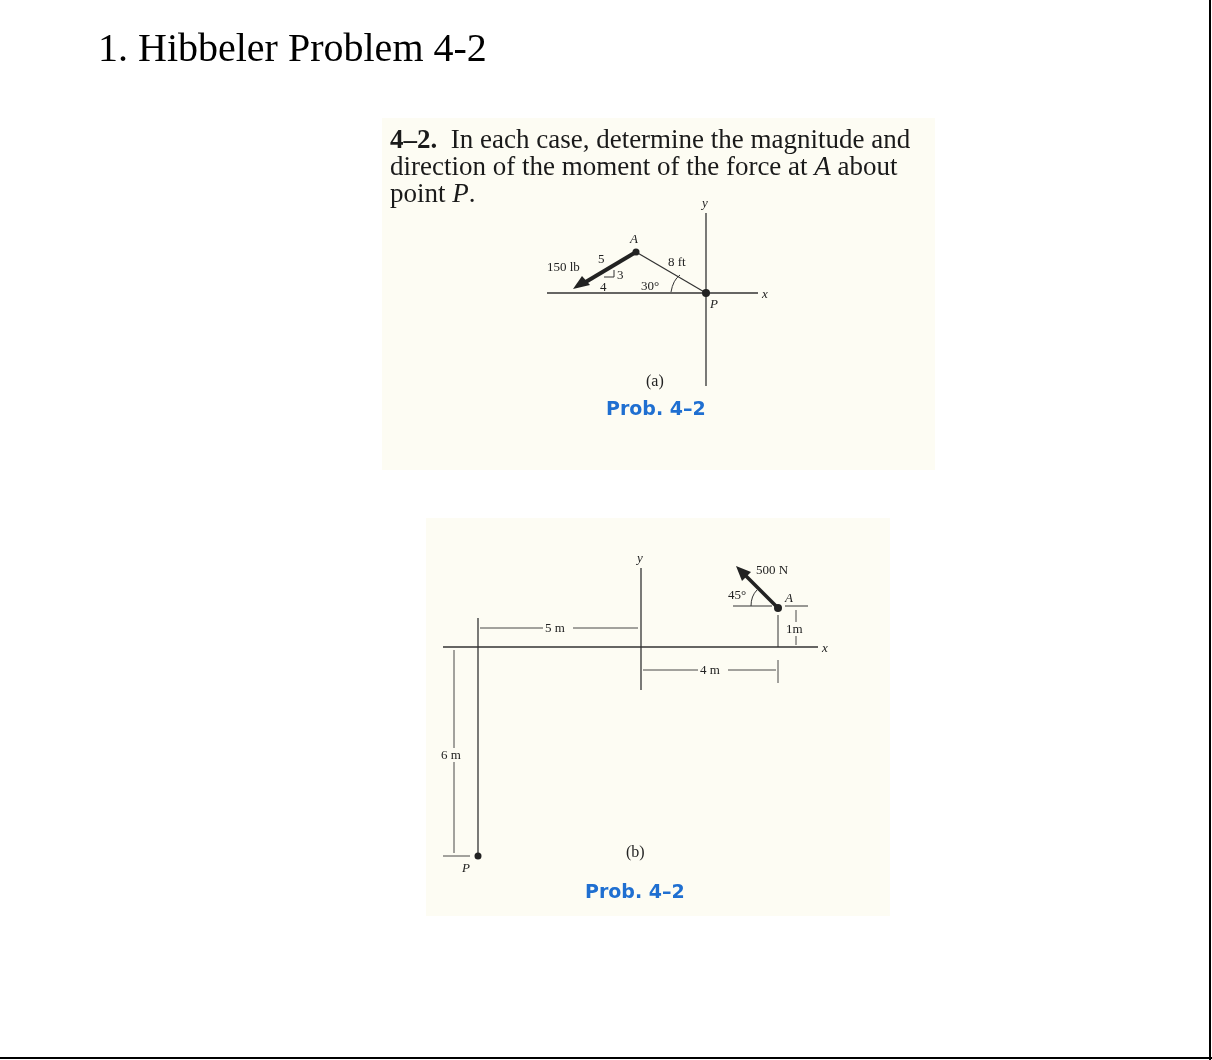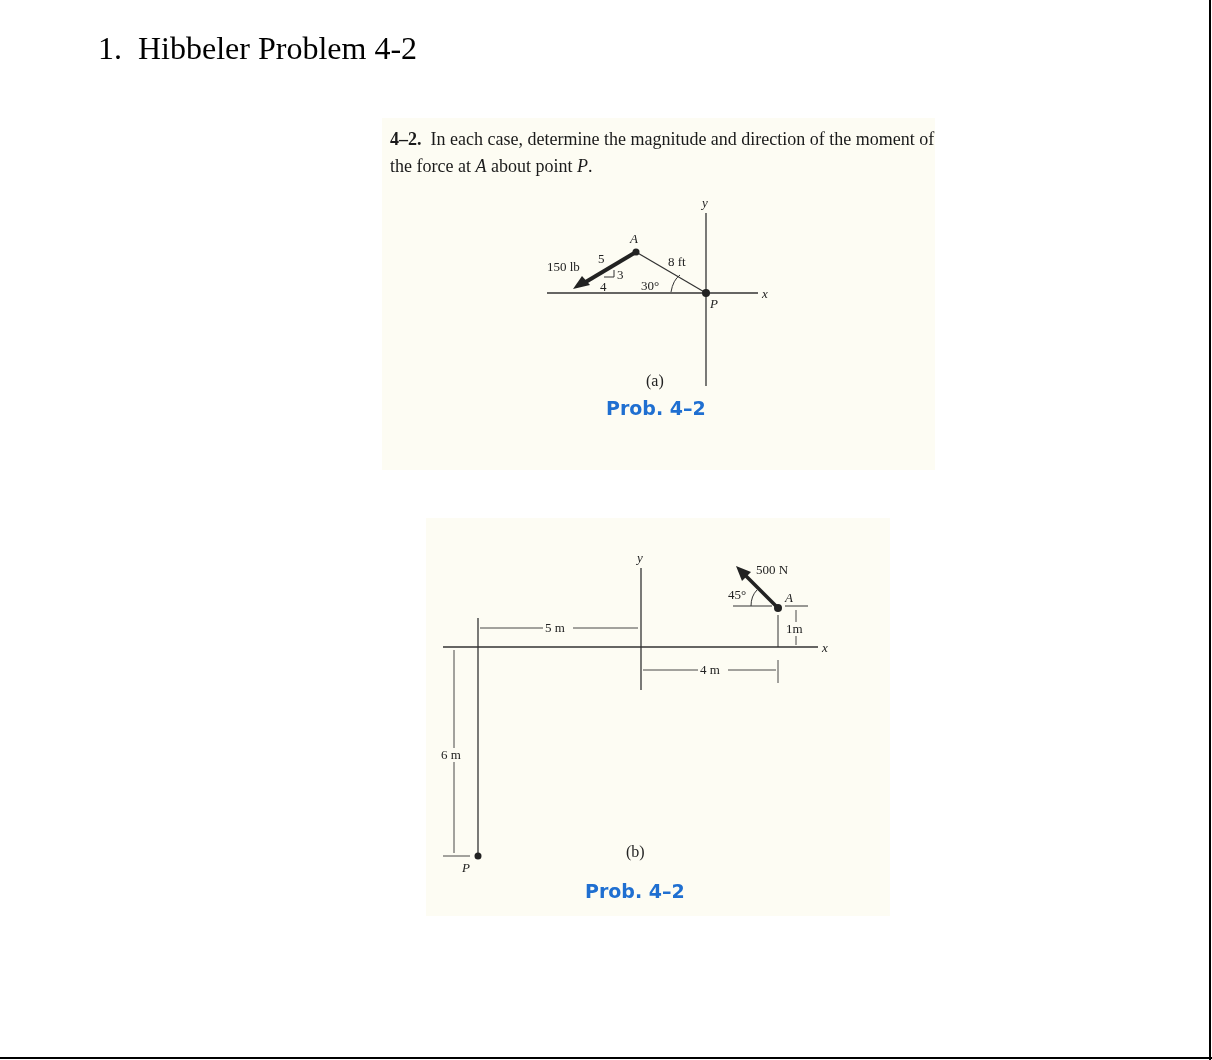--- a/index.html
+++ b/index.html
@@ -3,32 +3,32 @@
   <meta charset="utf-8">
   <style>
     html, body { margin: 0; padding: 0; }
     body {
       width: 1212px; height: 1060px; background: #ffffff; position: relative; overflow: hidden;
       font-family: "Liberation Serif", serif; color: #000;
     }
     .page-frame-right { position: absolute; left: 1209px; top: 0; width: 2px; height: 1060px; background: #000; }
     .page-frame-bottom { position: absolute; left: 0; top: 1057px; width: 1212px; height: 2px; background: #000; }
 
-    .heading { position: absolute; left: 98px; top: 28px; font-size: 32px; line-height: 40px; white-space: nowrap; }
+    .heading { position: absolute; left: 98px; top: 28px; font-size: 40px; line-height: 40px; white-space: nowrap; }
     .heading .num { display: inline-block; width: 40px; }
 
     .scan {
       position: absolute; background: #fdfcf3;
     }
     .scan-a { left: 382px; top: 118px; width: 553px; height: 352px; }
     .scan-b { left: 426px; top: 518px; width: 464px; height: 398px; }
 
     .statement {
       position: absolute; left: 390px; top: 126px; width: 545px;
-      font-size: 18px; line-height: 27px; color: #1a1a1a;
+      font-size: 27px; line-height: 27px; color: #1a1a1a;
     }
     .statement b { font-weight: bold; }
     .statement i { font-style: italic; }
 
     svg text { font-family: "Liberation Serif", serif; fill: #222; }
     svg .lbl { font-size: 13px; }
     svg .ital { font-style: italic; }
     svg .caption { font-family: "DejaVu Sans", sans-serif; font-weight: bold; fill: #1f6fd1; font-size: 19px; }
     svg .sub { font-size: 16px; }
   </style>

